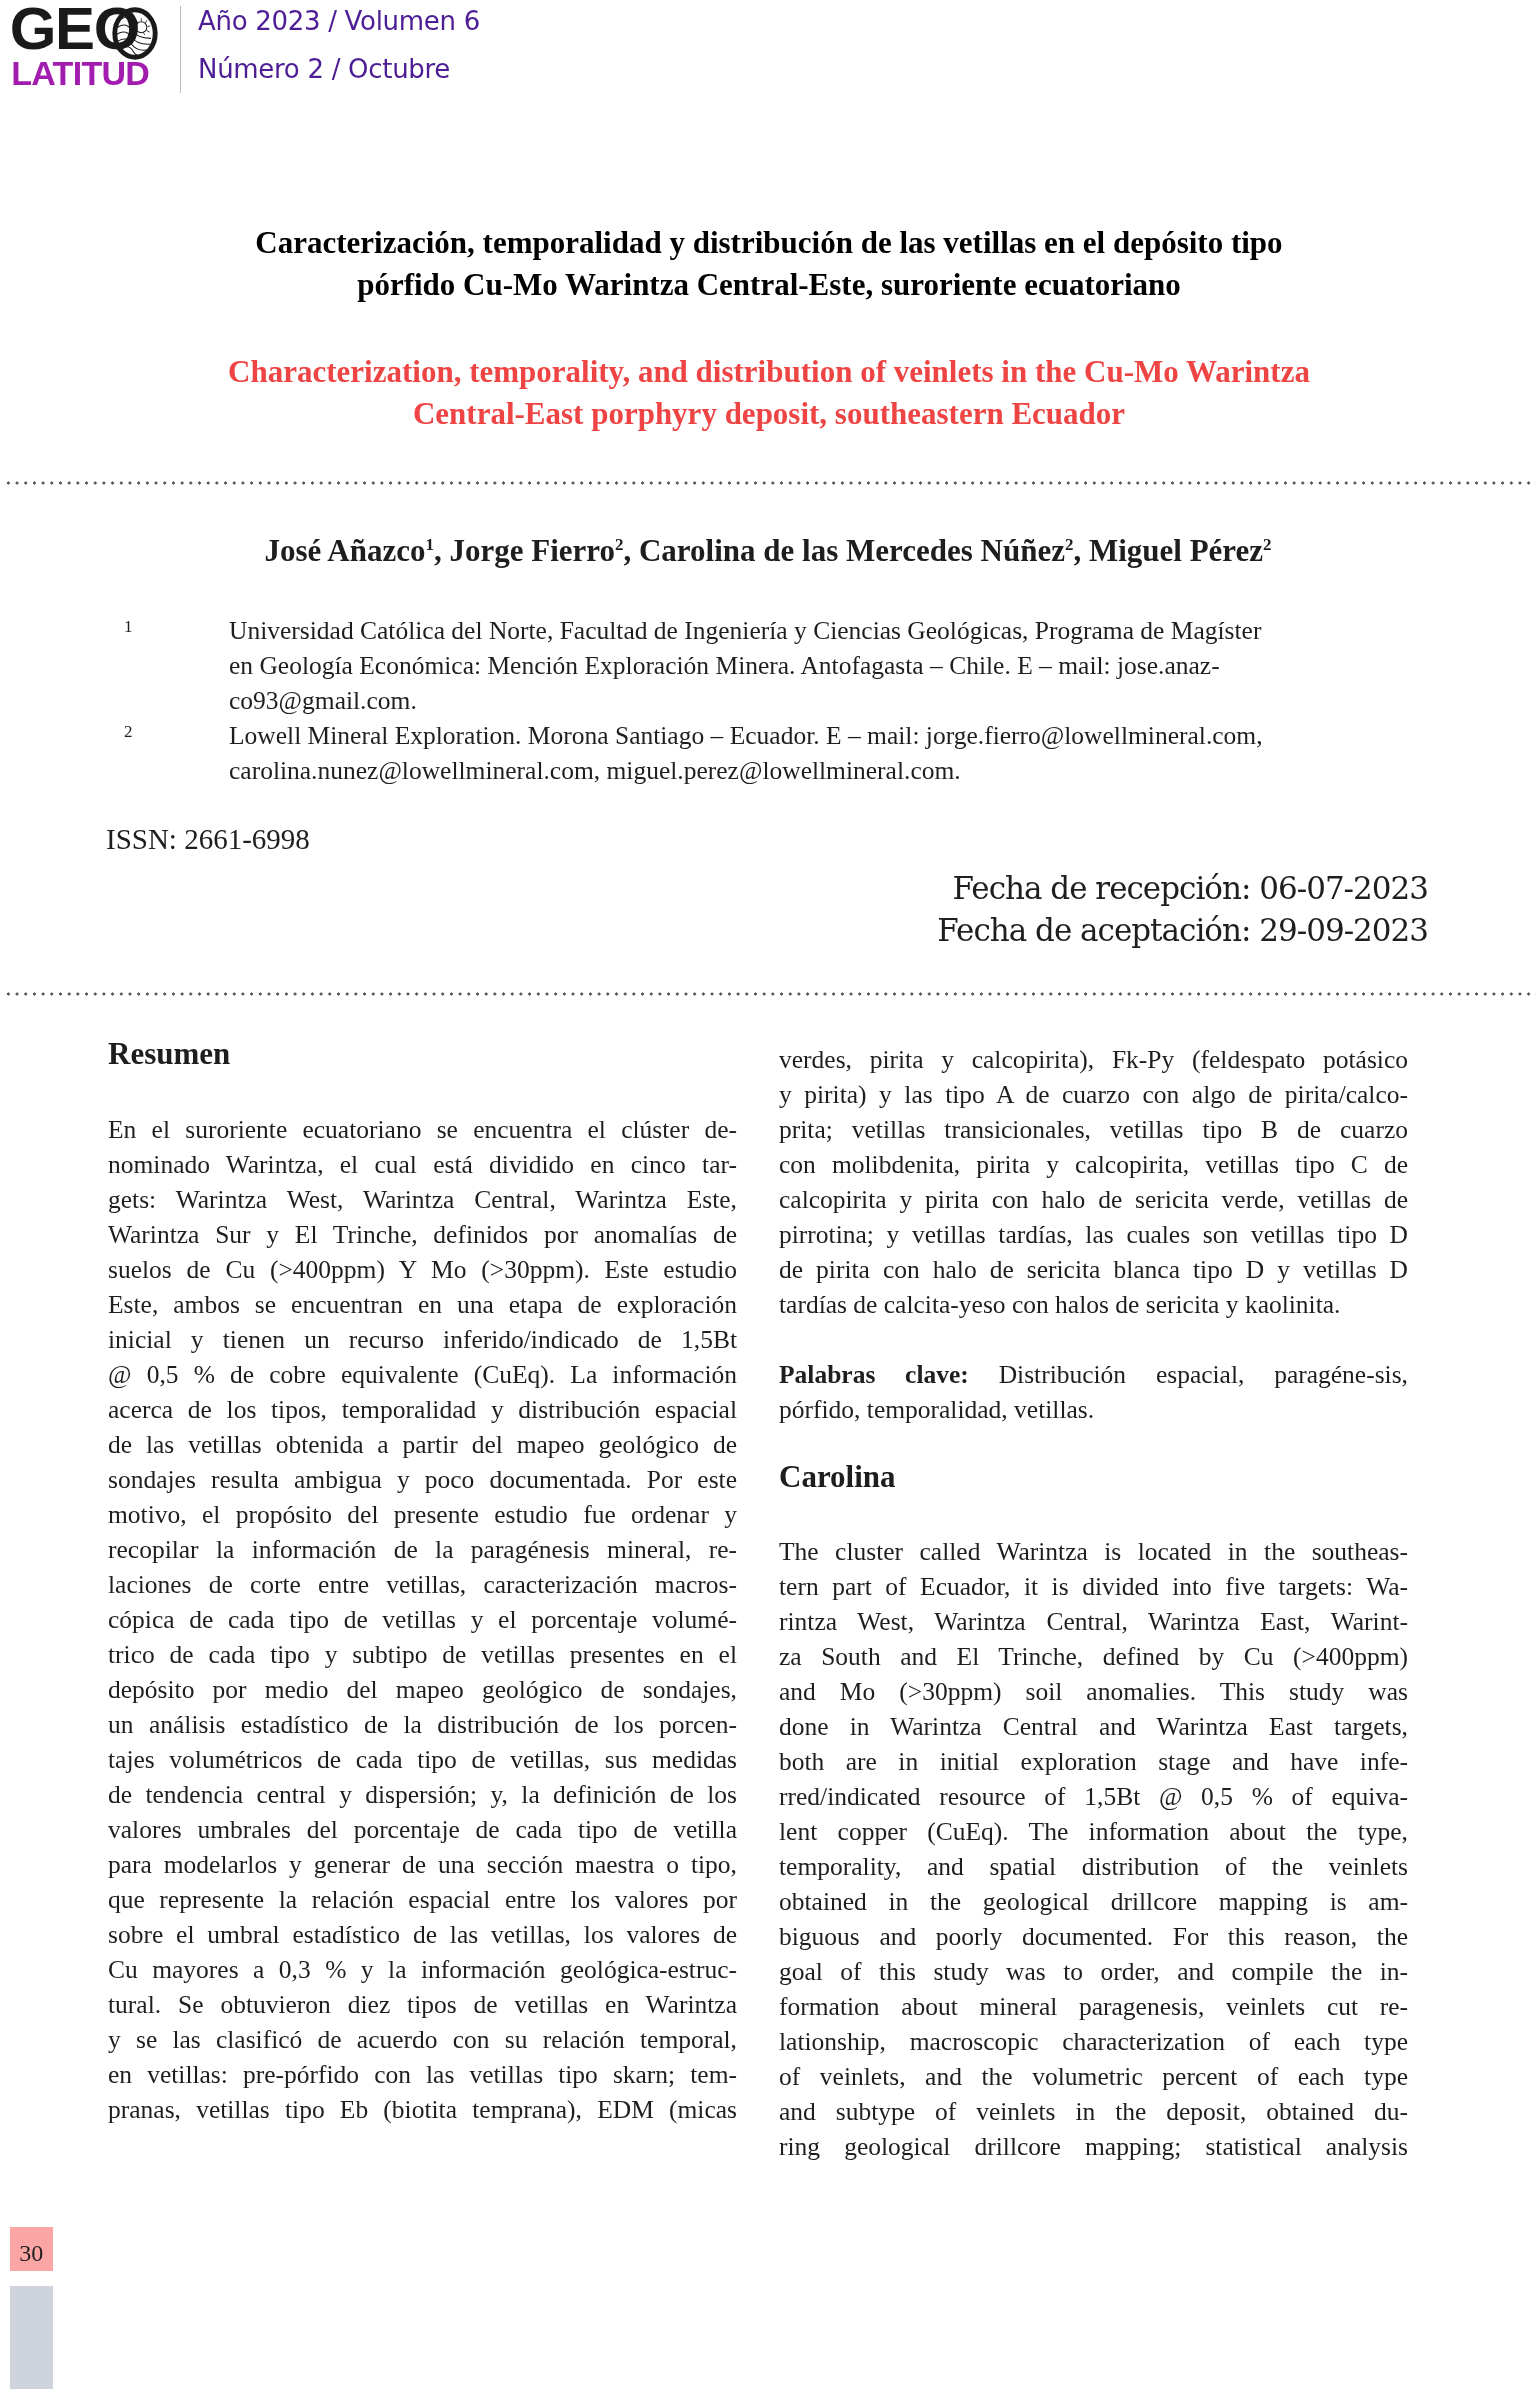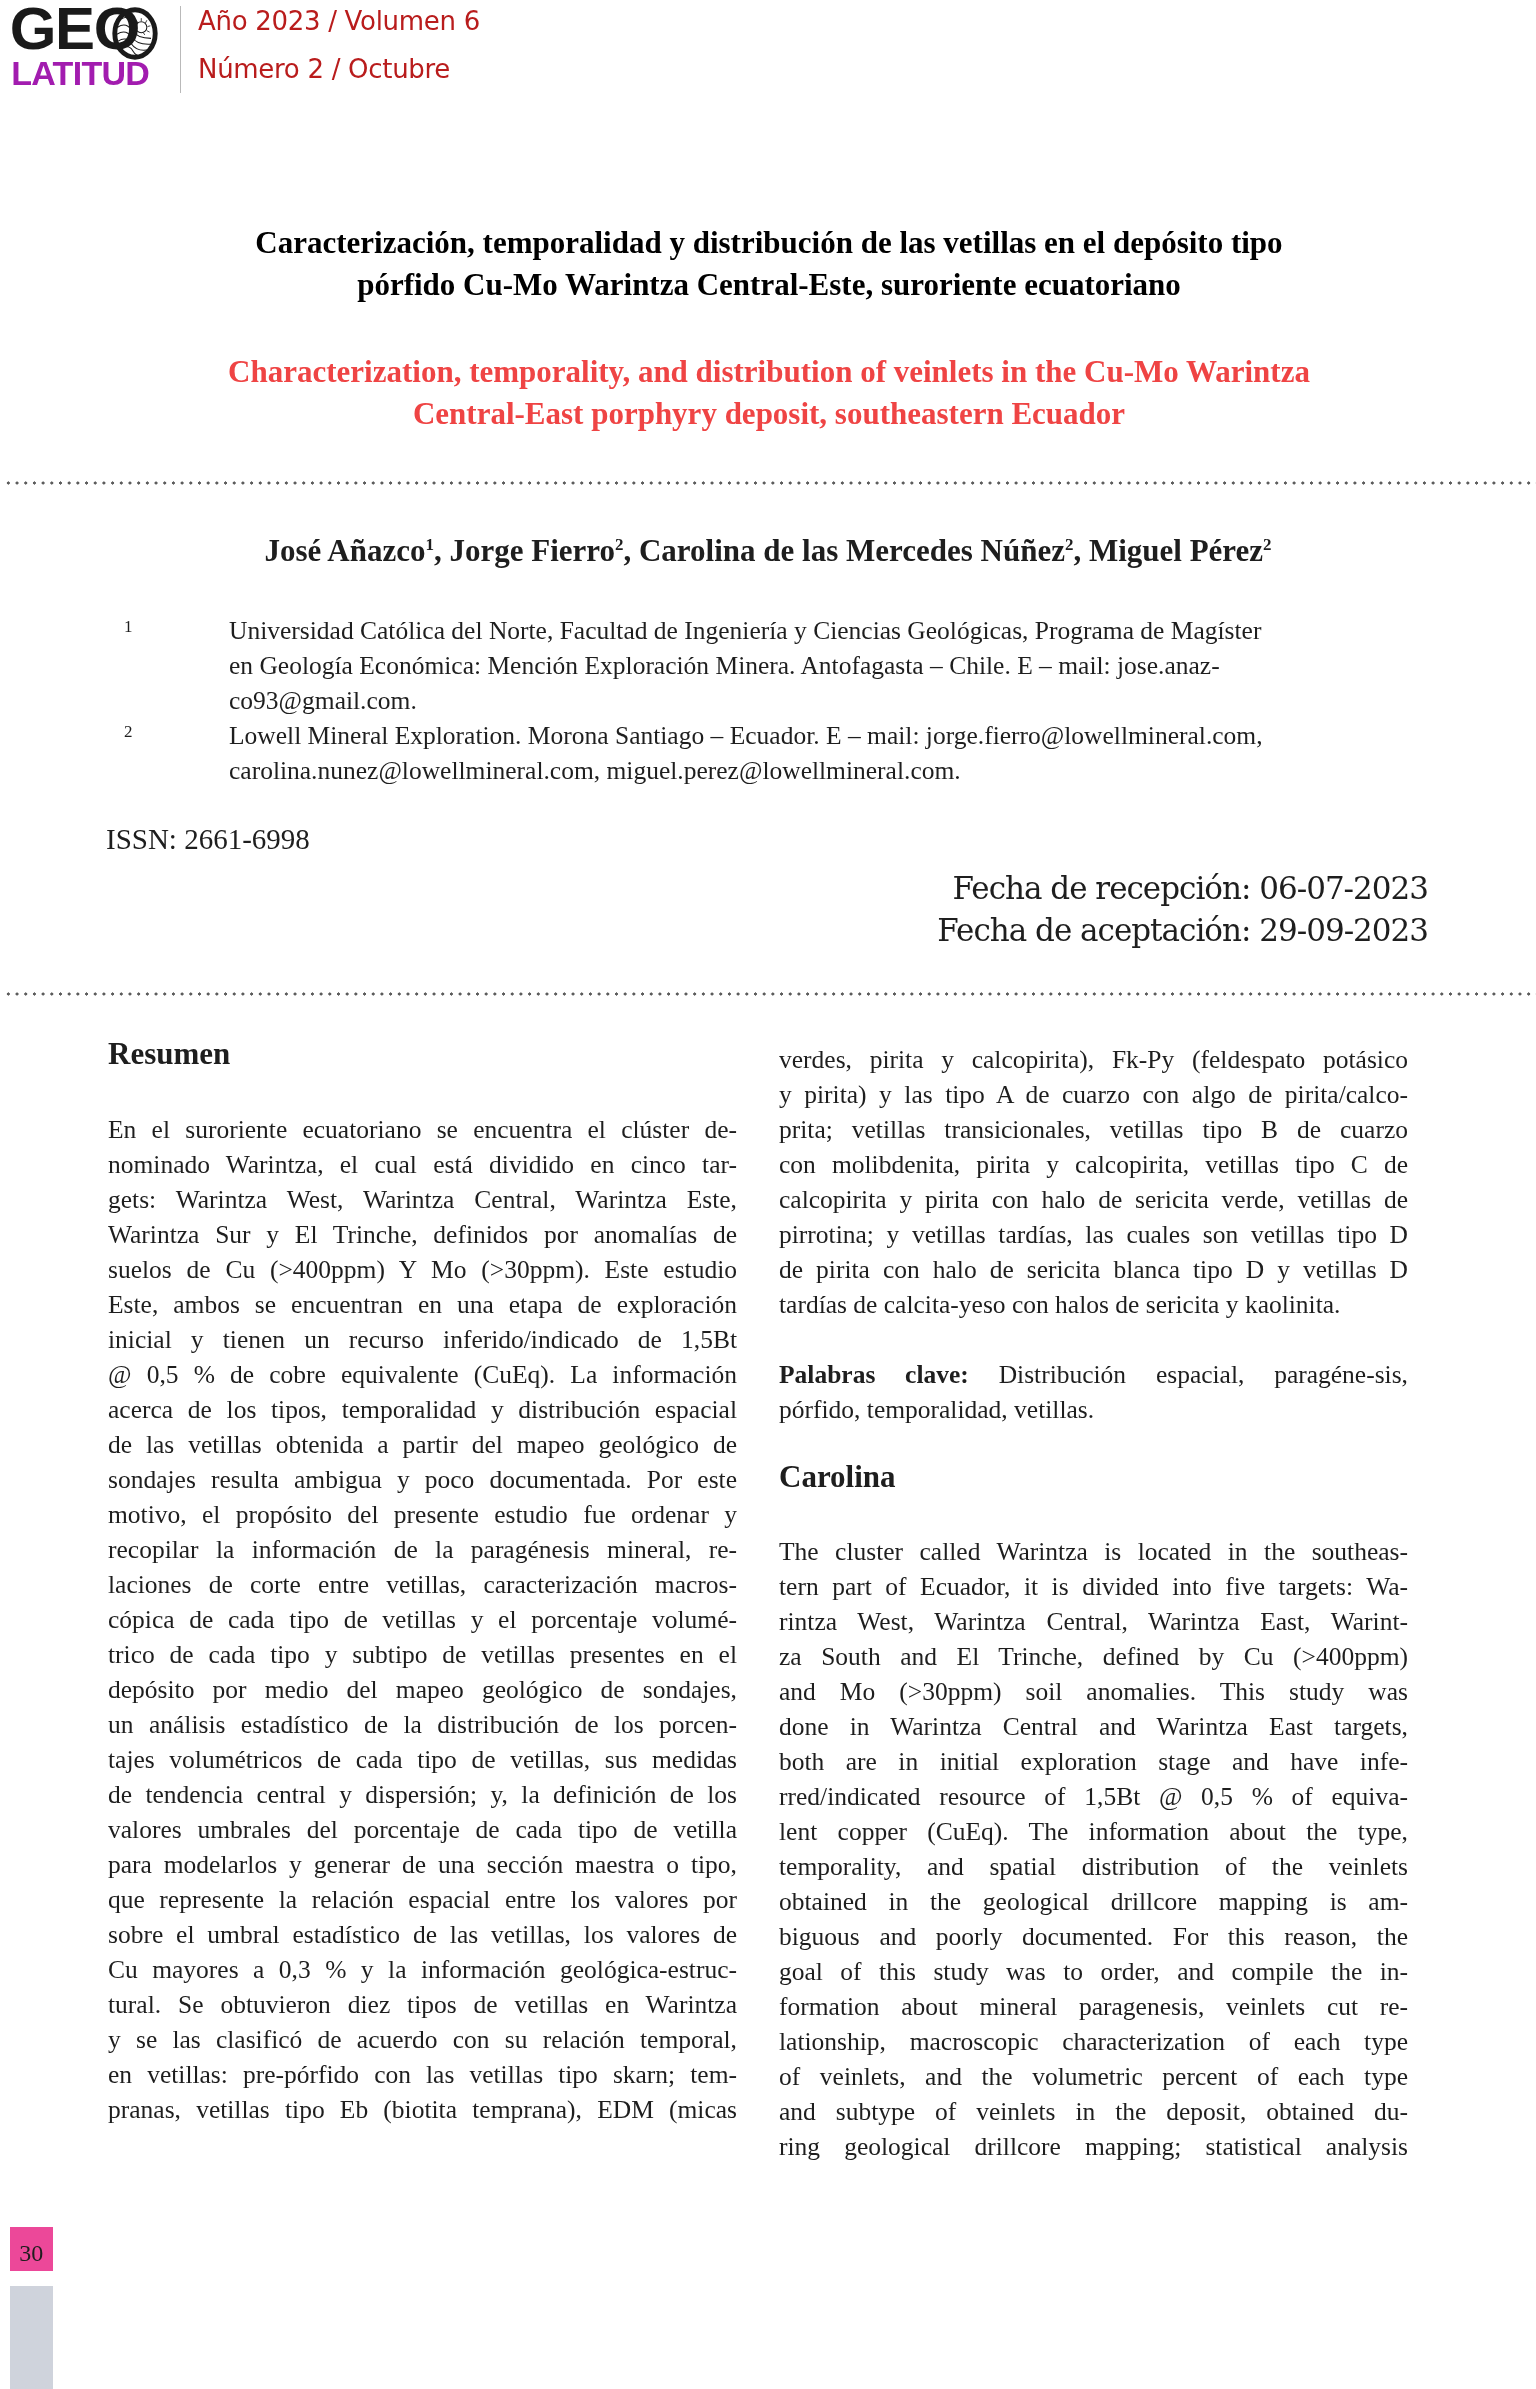--- a/index.html
+++ b/index.html
@@ -3,36 +3,36 @@
 <meta charset="utf-8">
 <style>
   html, body { margin: 0; padding: 0; background: #ffffff; }
   body { width: 1536px; height: 2389px; position: relative; overflow: hidden; color: #1e1e1e; font-family: "Liberation Serif", serif; }
   .abs { position: absolute; }
   .logo { left: 9.8px; top: 4.2px; width: 147px; height: 87px; }
   .logo .geo { position: absolute; left: 0; top: -5.6px; font-family: "Liberation Sans", sans-serif; font-weight: bold; font-size: 60px; letter-spacing: -1.4px; color: #1a1a1a; line-height: 1; }
   .logo .latitud { position: absolute; left: 1.4px; top: 52px; font-family: "Liberation Sans", sans-serif; font-weight: bold; font-size: 34px; letter-spacing: -0.7px; color: #a21caf; line-height: 1; }
   .logo svg { position: absolute; left: 102px; top: 1.4px; }
   .hdr-sep { left: 180px; top: 5.6px; width: 1.4px; height: 87px; background: #b9b9b9; }
-  .hdr-text { left: 198px; font-family: "DejaVu Sans", sans-serif; font-size: 26px; color: #b91c1c; line-height: 1; letter-spacing: -0.3px; }
+  .hdr-text { left: 198px; font-family: "DejaVu Sans", sans-serif; font-size: 26px; color: #4c1d95; line-height: 1; letter-spacing: -0.3px; }
   .title-es { left: 140px; width: 1258px; top: 222px; text-align: center; font-weight: bold; font-size: 31px; line-height: 42px; color: #000000; }
   .title-en { left: 140px; width: 1258px; top: 351px; text-align: center; font-weight: bold; font-size: 31px; line-height: 42px; color: #ef4444; }
   .dots { left: 4.2px; width: 1532px; height: 4.2px; background-image: radial-gradient(circle, #5c5c5c 1.5px, transparent 1.8px); background-size: 8.7px 4.2px; background-repeat: repeat-x; }
   .authors { left: 0; width: 1536px; top: 530px; text-align: center; font-weight: bold; font-size: 31px; line-height: 42px; }
   .authors sup { font-size: 17px; vertical-align: 11.2px; line-height: 0; }
   .aff-num { left: 124px; font-size: 17px; line-height: 1; }
   .aff-text { left: 229px; width: 1188px; font-size: 25.5px; line-height: 35px; }
   .issn { left: 106px; top: 825px; font-size: 29px; line-height: 1; }
   .dates { left: 699px; width: 729px; top: 867px; text-align: right; font-size: 31px; line-height: 42px; font-family: "DejaVu Serif", serif; letter-spacing: -1px; }
   .col { width: 629px; font-size: 25.5px; line-height: 35px; text-align: justify; margin-top: 10px; }
   .col .line { display: block; text-align: justify; text-align-last: justify; white-space: nowrap; overflow: visible; }
   .col .line.last { text-align-last: left; }
   .h2 { font-weight: bold; font-size: 31px; line-height: 1; }
   .kw-label { font-weight: bold; }
-  .pageno { left: 9.8px; top: 2227px; width: 43px; height: 44px; background: #ec4899; font-size: 24px; text-align: center; line-height: 52px; color: #1e1e1e; }
+  .pageno { left: 9.8px; top: 2227px; width: 43px; height: 44px; background: #fca5a5; font-size: 24px; text-align: center; line-height: 52px; color: #1e1e1e; }
   .sidebar-block { left: 9.8px; top: 2286px; width: 43px; height: 103px; background: #cfd3dc; }
 </style>
 </head>
 <body>
 
 <div class="abs logo">
   <span class="geo">GEO</span>
   <svg width="46" height="55" viewBox="0 0 66 78">
     <ellipse cx="33" cy="39" rx="29" ry="34" fill="none" stroke="#1a1a1a" stroke-width="7"></ellipse>
     <circle cx="42" cy="30" r="8" fill="none" stroke="#1a1a1a" stroke-width="1.5"></circle>

